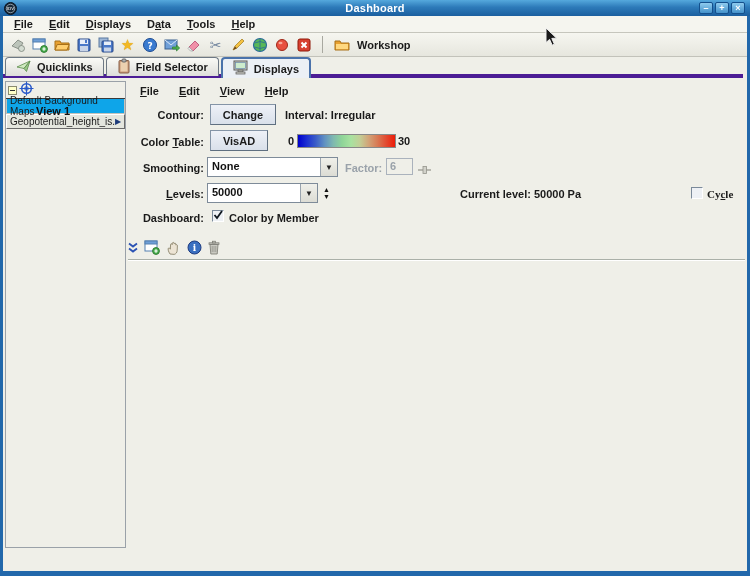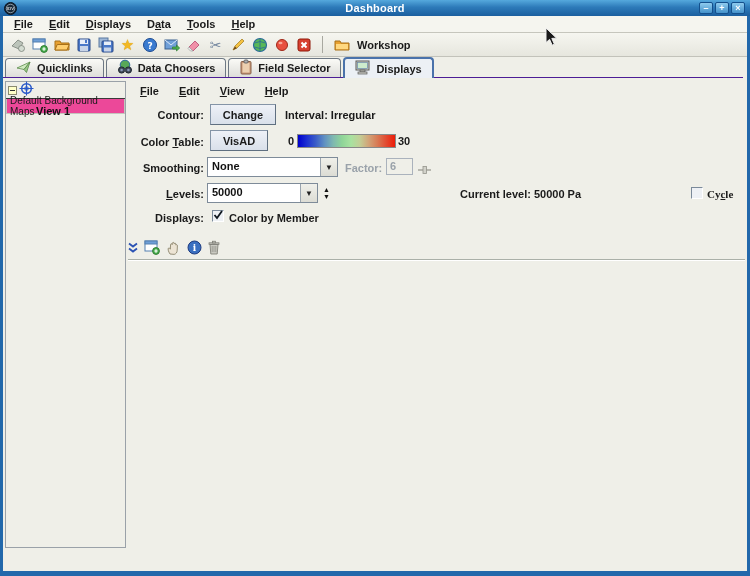--- a/index.html
+++ b/index.html
@@ -34,37 +34,37 @@
     background:linear-gradient(to bottom,#f6f6f0,#e6e6de); border-bottom:1px solid #c2c2ba;
     display:flex; align-items:center; padding-left:6px; gap:5px; }
   .tb-icon { width:17px; height:17px; display:flex; align-items:center; justify-content:center; }
   .tb-sep { width:1px; height:17px; background:#a8a8a0; margin:0 5px; }
   #workshop-label { font:bold 11px "Liberation Sans",sans-serif; color:#1a1a1a; margin-left:2px; }
   .star { color:#f2b824; font-size:15px; line-height:15px; text-shadow:0 0 1px #c89018; }
   .scissors { color:#7588a0; font-size:14px; line-height:14px; }
 
   
   #tabbar { position:absolute; left:3px; top:57px; width:740px; height:21px;
-    border-bottom:1px solid #4c1d95; display:flex; align-items:flex-end; padding-left:2px; }
+    border-bottom:4px solid #4c1d95; display:flex; align-items:flex-start; padding-left:2px; }
   .tab { height:19px; display:flex; align-items:center; gap:5px; padding:0 10px;
     border:1px solid #6d7884; border-bottom:none; border-radius:4px 4px 0 0;
     background:linear-gradient(to bottom,#fafaf6,#dededa); margin-right:2px;
     font:bold 11px "Liberation Sans",sans-serif; color:#1a1a1a; }
   .tab.active { height:21px; background:#ecEFf4; background:#ecf0f5;
     border:2px solid #4a72aa; border-bottom:none; margin-bottom:-1px; }
 
   
   #sidebar { position:absolute; left:5px; top:81px; width:121px; height:467px;
     border:1px solid #9aa1a8; background:#efefe8; }
   #view-header { height:17px; display:flex; align-items:center; gap:2px; padding-left:2px;
     border-bottom:1px solid #3a3a3a; }
   #view-title { font:bold 11px "Liberation Sans",sans-serif; color:#101010;margin-top:42px; }
   .tree-row { height:15px; display:flex; align-items:center; padding:0 3px;
     font:10px "Liberation Sans",sans-serif; color:#1a1a1a;
-    border:1px solid #c4c4bc; border-top:none; background:#ec4899; }
+    border:1px solid #c4c4bc; border-top:none; background:#0ea5e9; }
   .tree-row.selected { border:1px solid; border-color:#ffffff #6a6a6a #6a6a6a #ffffff;
     background:#e4e6de; }
   .tree-arrow { margin-left:auto; color:#1c3a7a; font-size:8px; line-height:8px; }
 
   
   #panel-menubar { position:absolute; left:131px; top:82px; height:17px;
     display:flex; align-items:center; gap:10px; padding-left:4px; }
 
   .form-label { position:absolute; left:128px; width:76px; text-align:right;
     font:bold 11px "Liberation Sans",sans-serif; color:#1a1a1a; }
@@ -239,33 +239,20 @@
       <span>
         <svg width="16" height="14">
             <path d="M1 8 L14 2 L8 9.5 Z" fill="#cfeac0" stroke="#5a8a4a" stroke-width="0.8"></path>
             <path d="M8 9.5 L14 2 L10.5 12.5 Z" fill="#9ac888" stroke="#5a8a4a" stroke-width="0.8"></path>
           </svg>
       </span>
       <span>Quicklinks</span>
     </div>
     <div class="tab">
       <span>
-        <svg width="16" height="16">
-            <circle cx="8" cy="6" r="4.8" fill="#58a858" stroke="#2a6a9a"></circle>
-            <circle cx="4.6" cy="11" r="3.1" fill="#404858" stroke="#202830"></circle>
-            <circle cx="11.4" cy="11" r="3.1" fill="#404858" stroke="#202830"></circle>
-            <rect x="6.6" y="9.6" width="2.8" height="2.4" fill="#404858"></rect>
-            <circle cx="4.6" cy="11" r="1.3" fill="#8898b8"></circle>
-            <circle cx="11.4" cy="11" r="1.3" fill="#8898b8"></circle>
-          </svg>
-      </span>
-      <span>Data Choosers</span>
-    </div>
-    <div class="tab">
-      <span>
         <svg width="14" height="16">
             <rect x="2" y="2.5" width="10" height="12.5" rx="1" fill="#c89878" stroke="#886048"></rect>
             <rect x="3.5" y="4" width="7" height="9.5" fill="#ecd0b0"></rect>
             <rect x="5" y="1" width="4" height="3" rx="1" fill="#b0b0b0" stroke="#686868"></rect>
           </svg>
       </span>
       <span>Field Selector</span>
     </div>
     <div class="tab active">
       <span>
@@ -292,20 +279,24 @@
         <svg width="15" height="15">
             <circle cx="7.5" cy="7.5" r="4.8" fill="none" stroke="#2858c8" stroke-width="1.5"></circle>
             <path d="M7.5 0.5 v14 M0.5 7.5 h14" stroke="#2858c8" stroke-width="1.1"></path>
             <circle cx="7.5" cy="7.5" r="1.8" fill="none" stroke="#2858c8" stroke-width="1"></circle>
           </svg>
       </span>
       <span id="view-title">View 1</span>
     </div>
     <div class="tree-row">
       <span>Default Background Maps</span>
+    </div>
+    <div class="tree-row selected">
+      <span>Geopotential_height_is.</span>
+      <span class="tree-arrow">▶</span>
     </div>
   </div>
 
   <div id="panel-menubar">
     <span class="menu-item"><u>F</u>ile</span>
     <span class="menu-item"><u>E</u>dit</span>
     <span class="menu-item"><u>V</u>iew</span>
     <span class="menu-item"><u>H</u>elp</span>
   </div>
 
@@ -339,21 +330,21 @@
     <span class="arrow-btn">▼</span>
   </div>
   <div class="spinner" style="left:320px; top:183px; width:13px; height:20px;">
     <span>▲</span>
     <span>▼</span>
   </div>
   <span class="lbl" style="left:460px; top:188px;">Current level: 50000 Pa</span>
   <span class="checkbox" style="left:691px; top:187px;"></span>
   <span class="lbl" style="left:707px; top:188px;font-family:Liberation Serif, serif;">Cy<u>c</u>le</span>
 
-  <span class="form-label" style="top:212px;">Displays:</span>
+  <span class="form-label" style="top:212px;">Dashboard:</span>
   <span class="checkbox" style="left:212px; top:210px;">
     <svg width="12" height="12" style="position:absolute;left:-1px;top:-2px;">
         <path d="M2.5 6 L5 9 L10 2" stroke="#101820" stroke-width="1.8" fill="none"></path>
       </svg>
   </span>
   <span class="lbl" style="left:229px; top:212px;">Color by Member</span>
 
   <div id="mini-toolbar">
     <span>
       <svg width="10" height="12">

